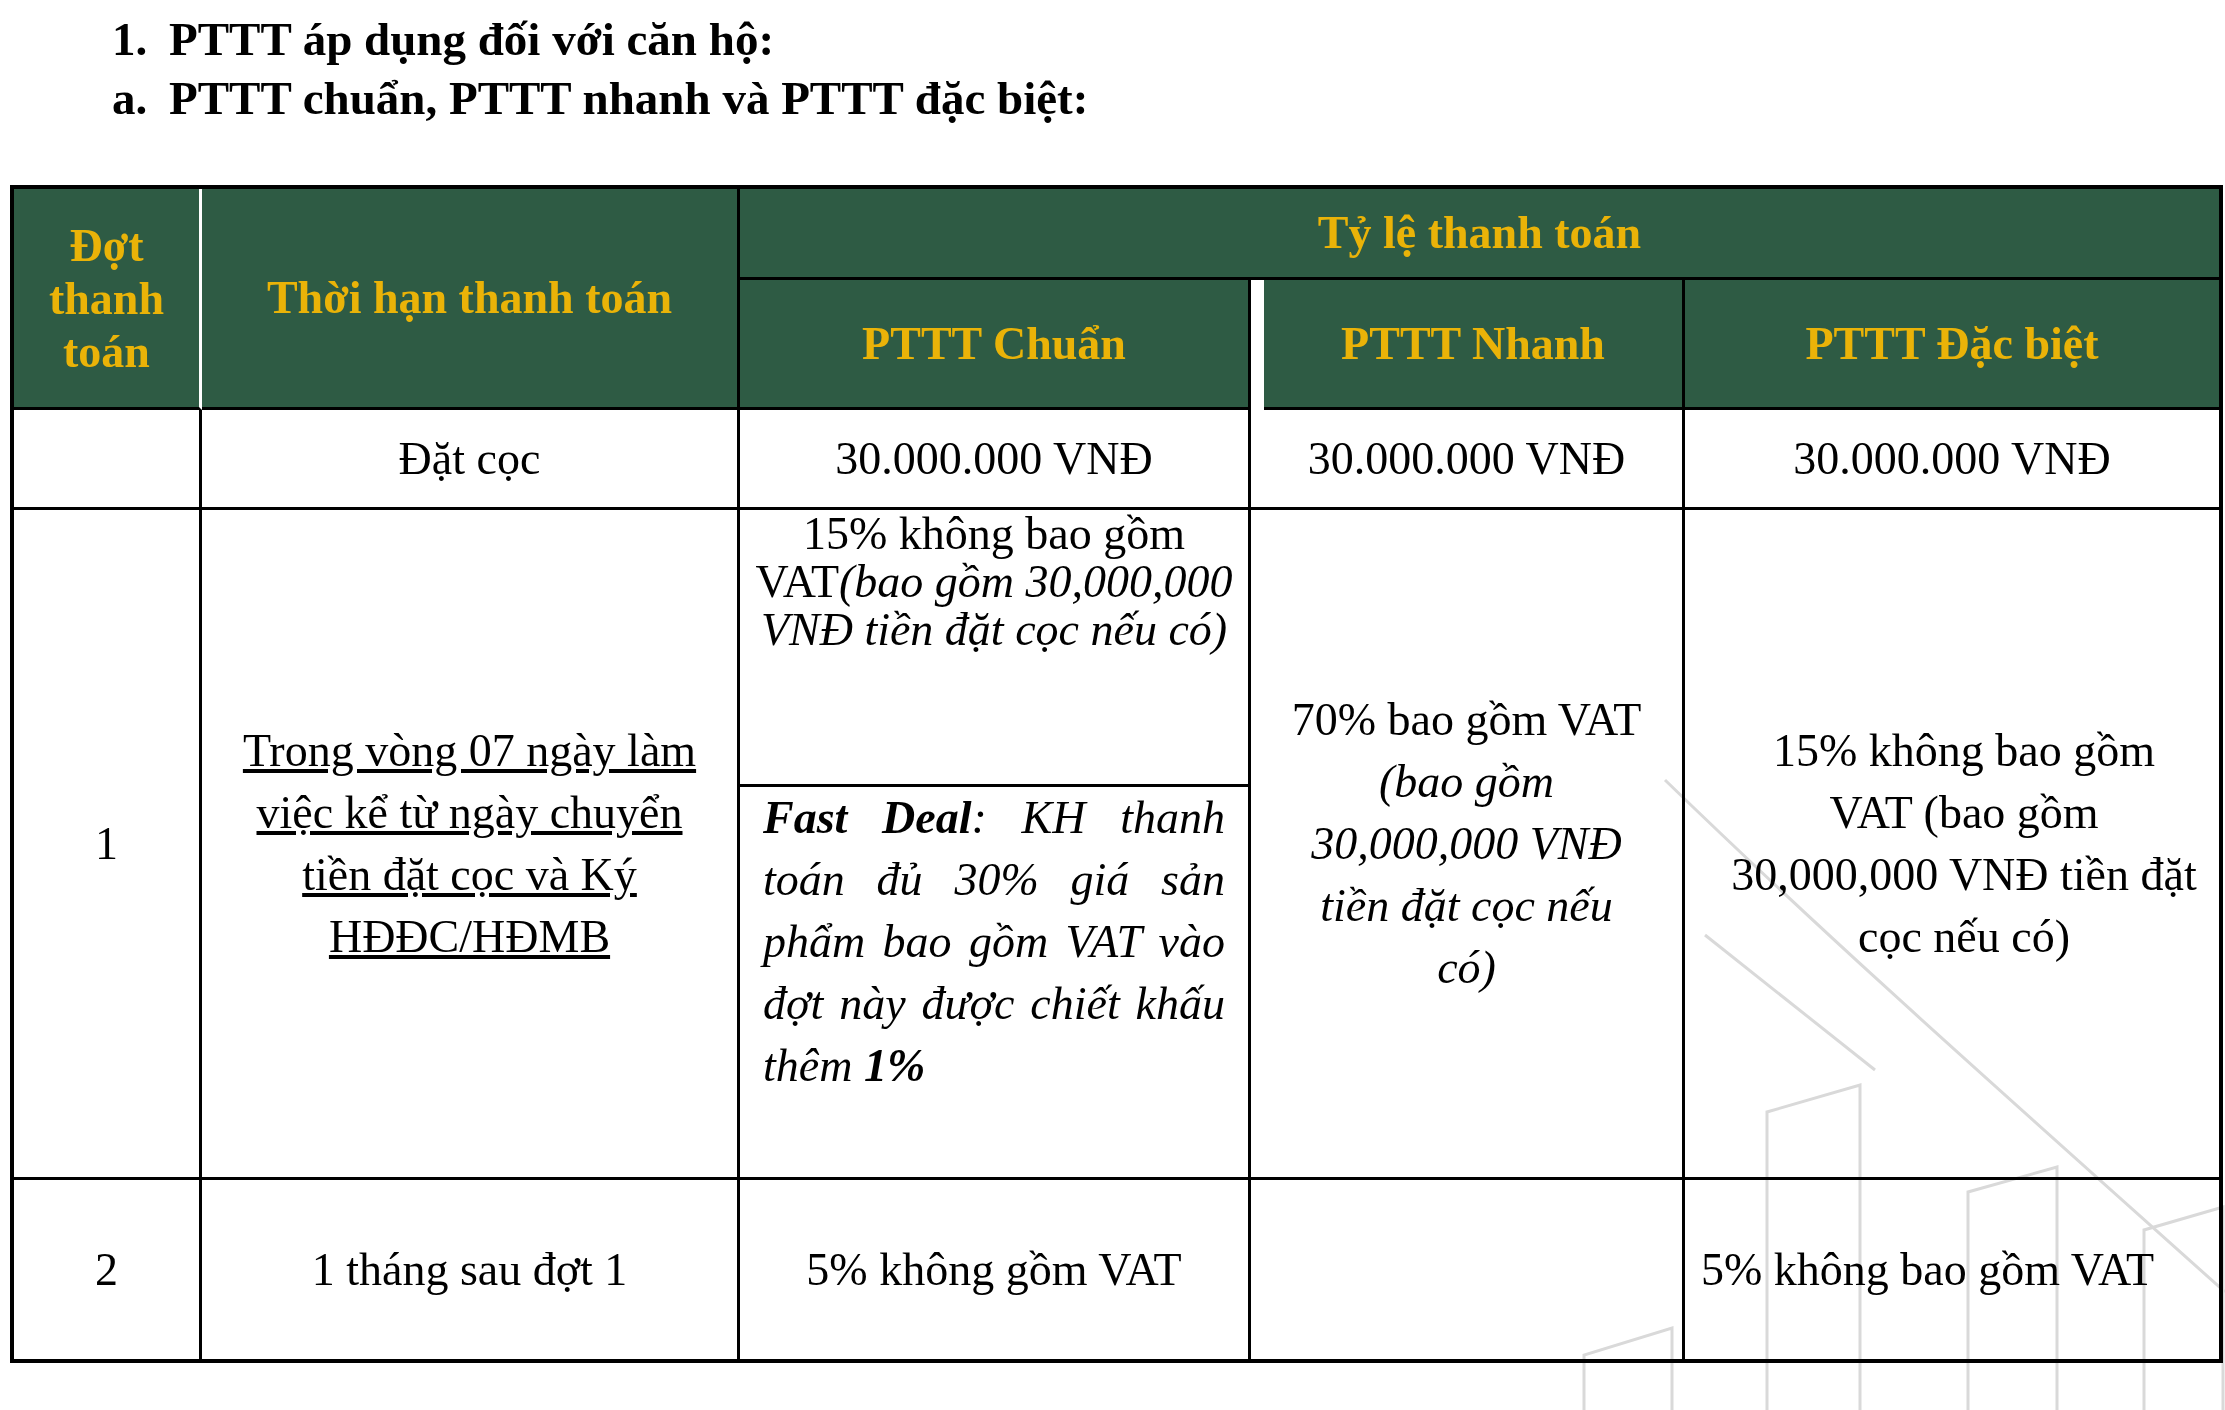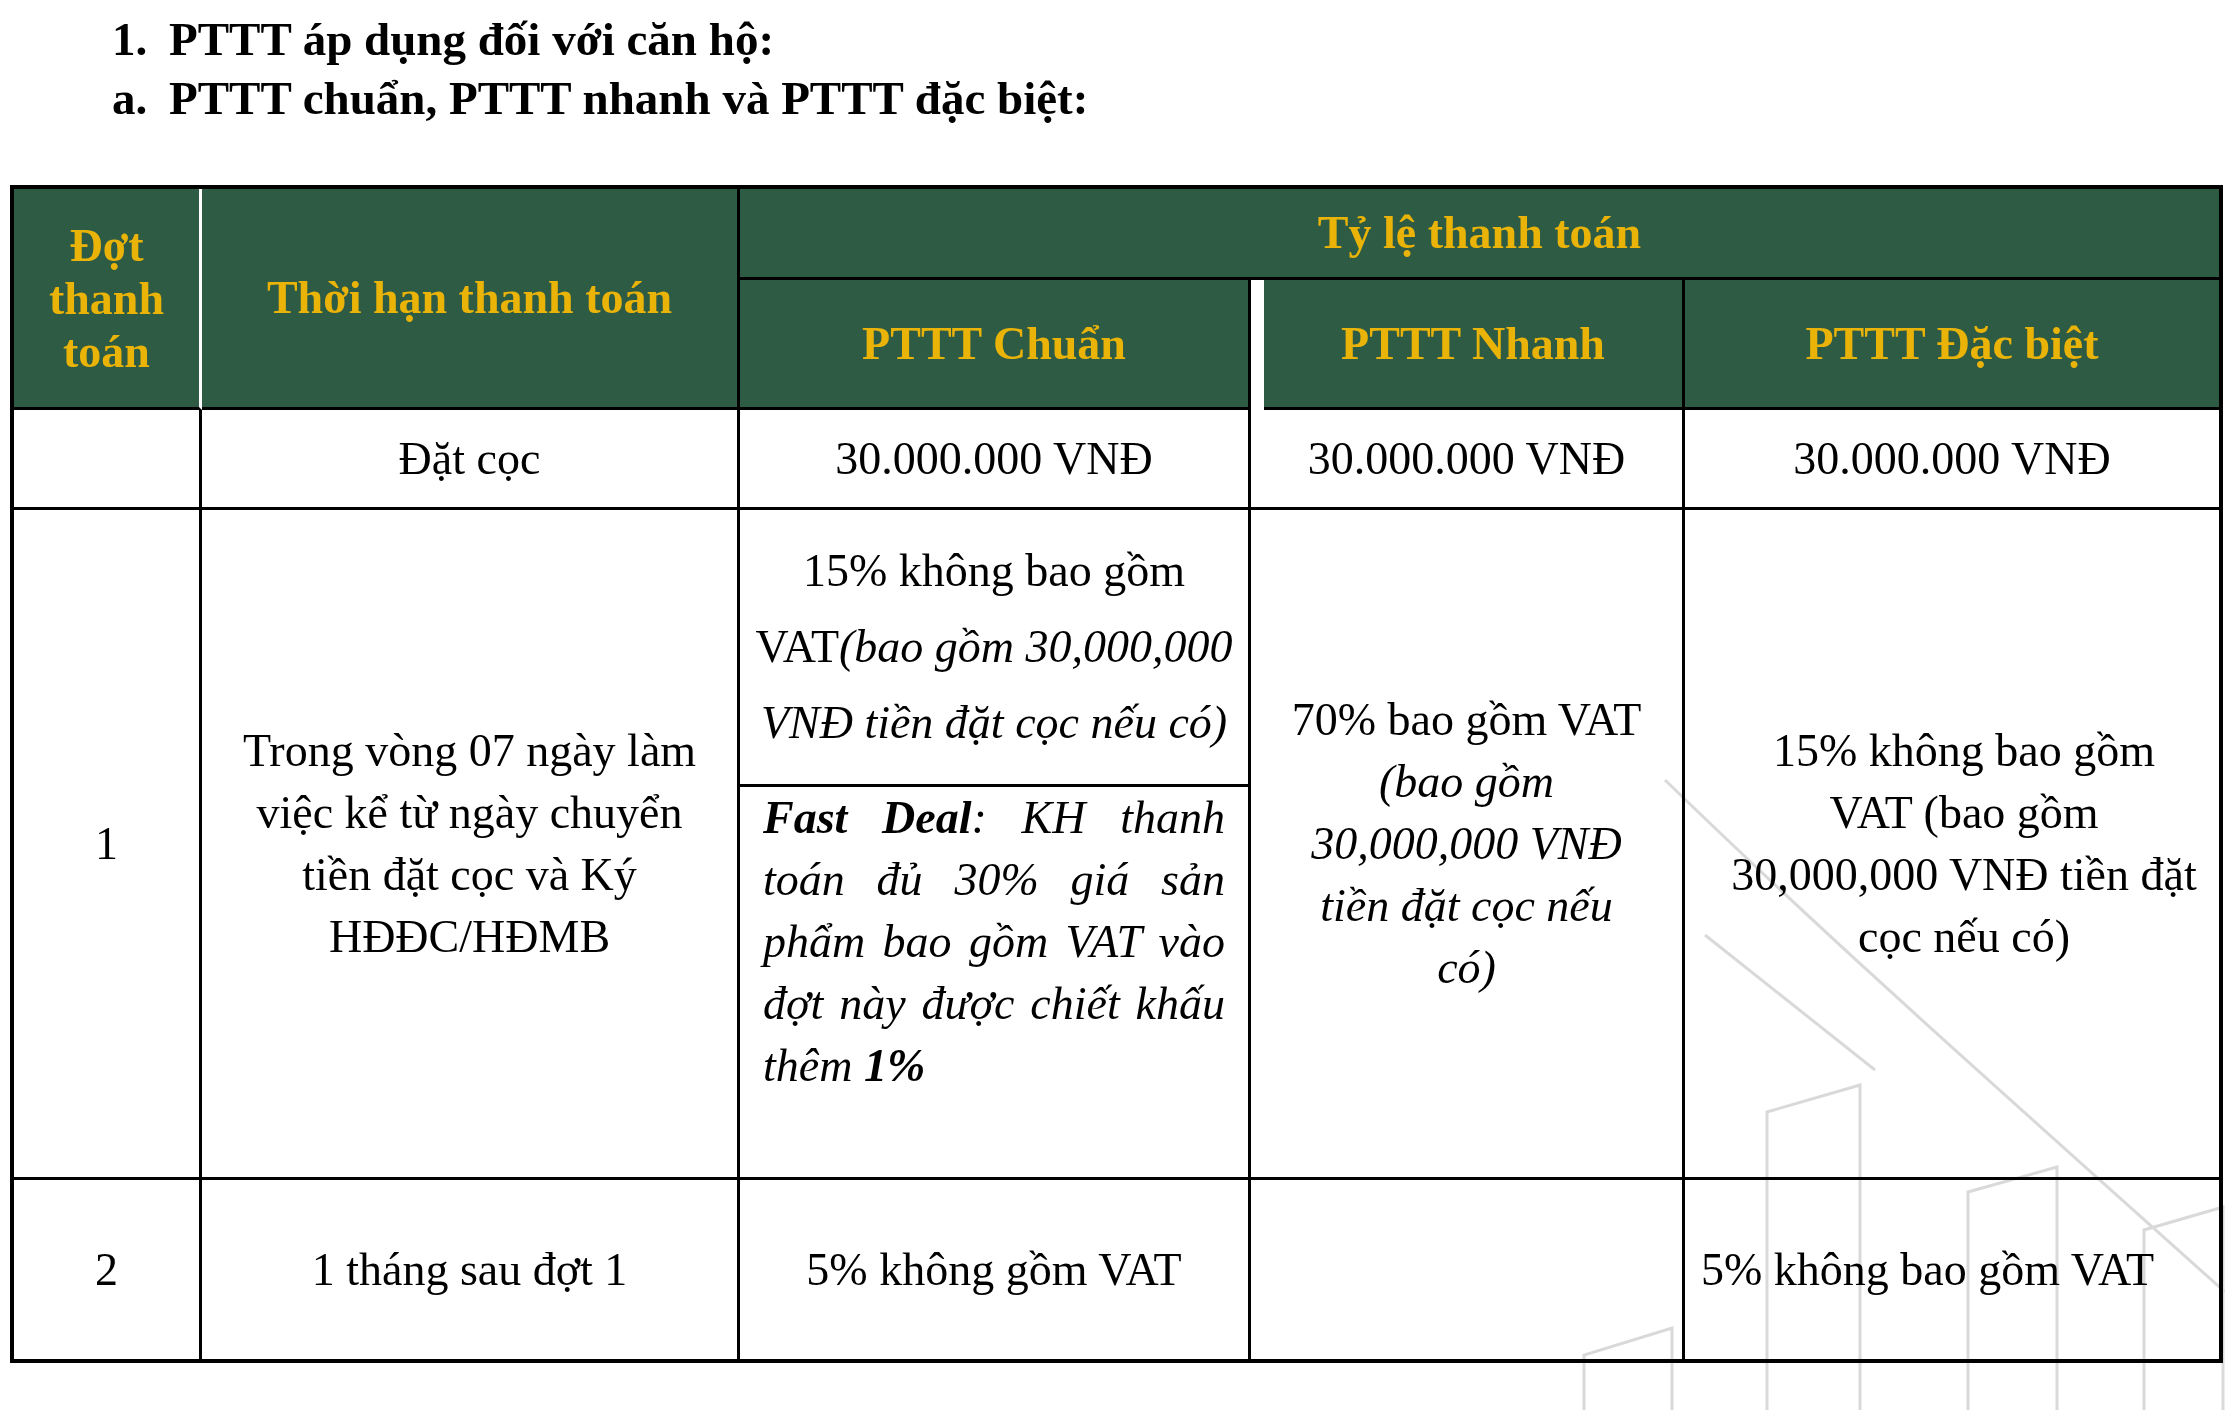--- a/index.html
+++ b/index.html
@@ -29,31 +29,31 @@
   .wdiv{border-right:3px solid #fff;}
 
   .c-dot-h{grid-area:1/1/3/2;line-height:53px;}
   .c-term-h{grid-area:1/2/3/3;}
   .c-tyle{grid-area:1/3/2/6;}
   .c-chuan-h{grid-area:2/3/3/4;}
   .c-nhanh-h{grid-area:2/4/3/5;margin-left:13px;}
   .c-dacbiet-h{grid-area:2/5/3/6;}
 
   .r3c1{grid-area:3/1;} .r3c2{grid-area:3/2;} .r3c3{grid-area:3/3;} .r3c4{grid-area:3/4;} .r3c5{grid-area:3/5;}
-  .r4c1{grid-area:4/1;} .r4c2{grid-area:4/2;} .r4c3{grid-area:4/3;padding:0;flex-direction:column;align-items:stretch;justify-content:flex-start;}
+  .r4c1{grid-area:4/1;} .r4c2{grid-area:4/2;text-decoration:underline;} .r4c3{grid-area:4/3;padding:0;flex-direction:column;align-items:stretch;justify-content:flex-start;}
   .r4c4{grid-area:4/4;} .r4c5{grid-area:4/5;}
   .r5c1{grid-area:5/1;} .r5c2{grid-area:5/2;} .r5c3{grid-area:5/3;} .r5c4{grid-area:5/4;} .r5c5{grid-area:5/5;}
 
   .inner-term{max-width:472px;}
   .inner-nhanh{max-width:362px;}
   .inner-dacbiet{max-width:472px;margin-left:24px;}
   .inner-chuan-top{max-width:478px;}
 
-  .sub-top{height:274px;border-bottom:3px solid #000;display:flex;align-items:center;justify-content:center;
-    text-align:center;line-height:76px;}
+  .sub-top{height:274px;border-bottom:3px solid #000;display:flex;justify-content:center;
+    text-align:center;line-height:48px;}
   .sub-bottom{flex:1;display:flex;justify-content:center;padding:0 20px;}
   .sub-bottom .jtext{width:462px;text-align:justify;font-style:italic;}
 
   .ital{font-style:italic;}
   .bital{font-style:italic;font-weight:bold;}
   .justify-cell{padding:0 16px;}
   .justify-cell .jtext{width:100%;text-align:justify;}
 </style>
 </head>
 <body>

